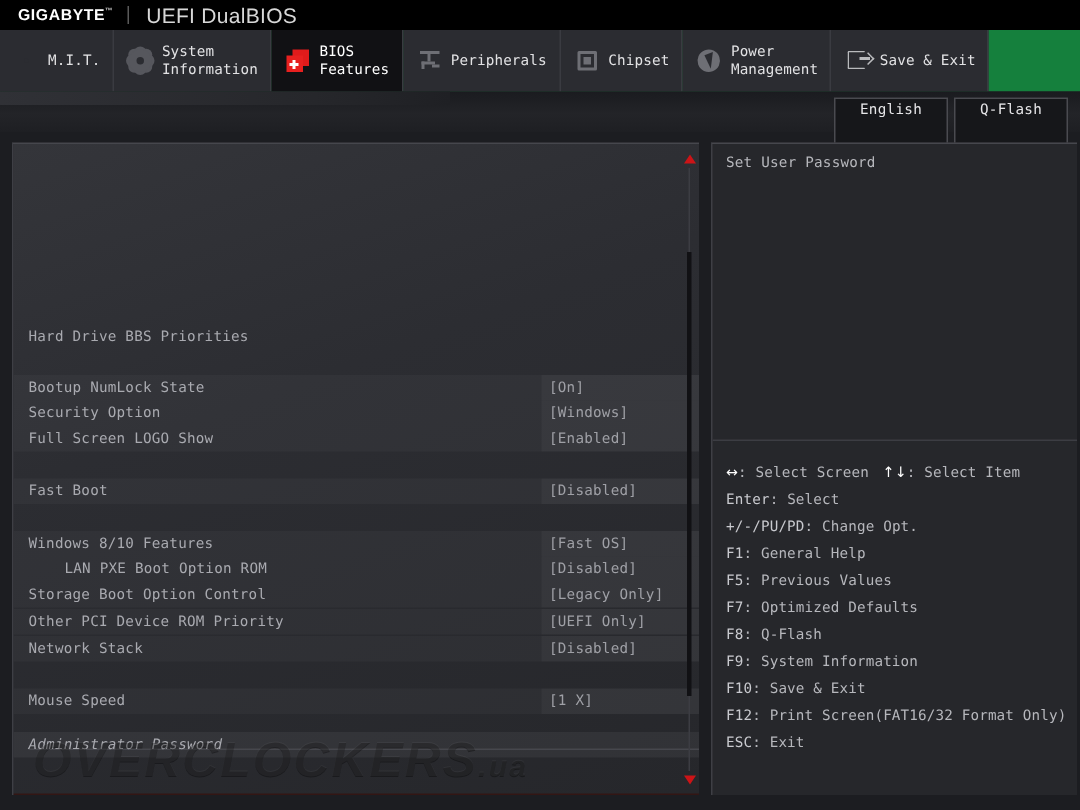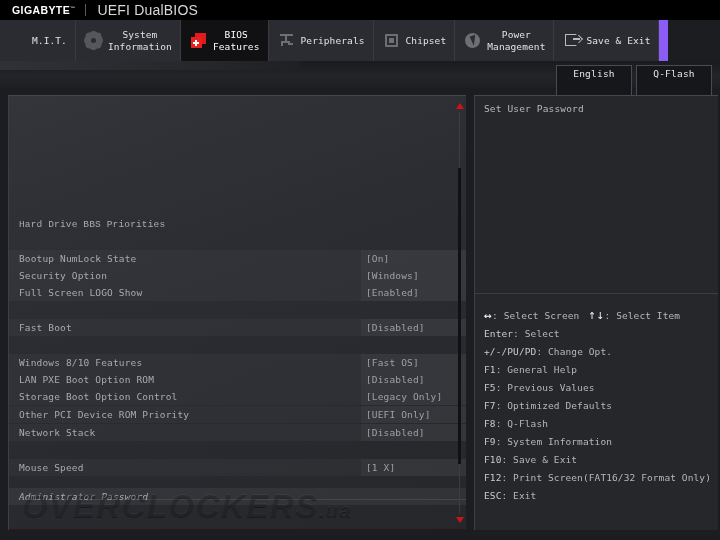--- a/index.html
+++ b/index.html
@@ -50,25 +50,24 @@
     font-family: "Liberation Sans", sans-serif;
     font-size: 14px;
     color: #d8d8d8;
     letter-spacing: 0.2px;
   }
 
   
   .navbar {
     position: absolute;
     left: 0; top: 20px;
-    width: 668px; height: 41px;
-    background: #8b5cf6;
+    width: 720px; height: 41px;
+    background: #15803d;
     display: flex;
     align-items: stretch;
-    text-align: center;
   }
   .tab {
     position: relative;
     display: flex;
     align-items: center;
     gap: 6px;
     padding: 0 8px 0 9px;
     background: #2b2c31;
     border-right: 1px solid #3a3b41;
     cursor: pointer;
@@ -441,21 +440,21 @@
   </div>
 
   <div class="secbar">
     <div class="secbar-sheen"></div>
     <div class="sec-btn" id="btn-english">English</div>
     <div class="sec-btn" id="btn-qflash">Q-Flash</div>
   </div>
 
   <div class="panel-left">
     <div id="settings-rows">
-        <div class="srow heading" style="top: 120px; font-family: Liberation Mono, monospace;">
+        <div class="srow heading" style="top: 120px;">
           <span class="srow-label">Hard Drive BBS Priorities</span>
         </div>
         <div class="srow band" style="top: 154px;">
           <span class="srow-label">Bootup NumLock State</span>
           <span class="srow-value">[On]</span>
         </div>
         <div class="srow band" style="top: 171px;">
           <span class="srow-label">Security Option</span>
           <span class="srow-value">[Windows]</span>
         </div>
@@ -464,21 +463,21 @@
           <span class="srow-value">[Enabled]</span>
         </div>
         <div class="srow band" style="top: 223px;">
           <span class="srow-label">Fast Boot</span>
           <span class="srow-value">[Disabled]</span>
         </div>
         <div class="srow band" style="top: 258px;">
           <span class="srow-label">Windows 8/10 Features</span>
           <span class="srow-value">[Fast OS]</span>
         </div>
-        <div class="srow band" style="top: 275px;">
+        <div class="srow band" style="top: 275px; padding-left: 24px;">
           <span class="srow-label">LAN PXE Boot Option ROM</span>
           <span class="srow-value">[Disabled]</span>
         </div>
         <div class="srow band" style="top: 292px;">
           <span class="srow-label">Storage Boot Option Control</span>
           <span class="srow-value">[Legacy Only]</span>
         </div>
         <div class="srow band" style="top: 310px;">
           <span class="srow-label">Other PCI Device ROM Priority</span>
           <span class="srow-value">[UEFI Only]</span>

